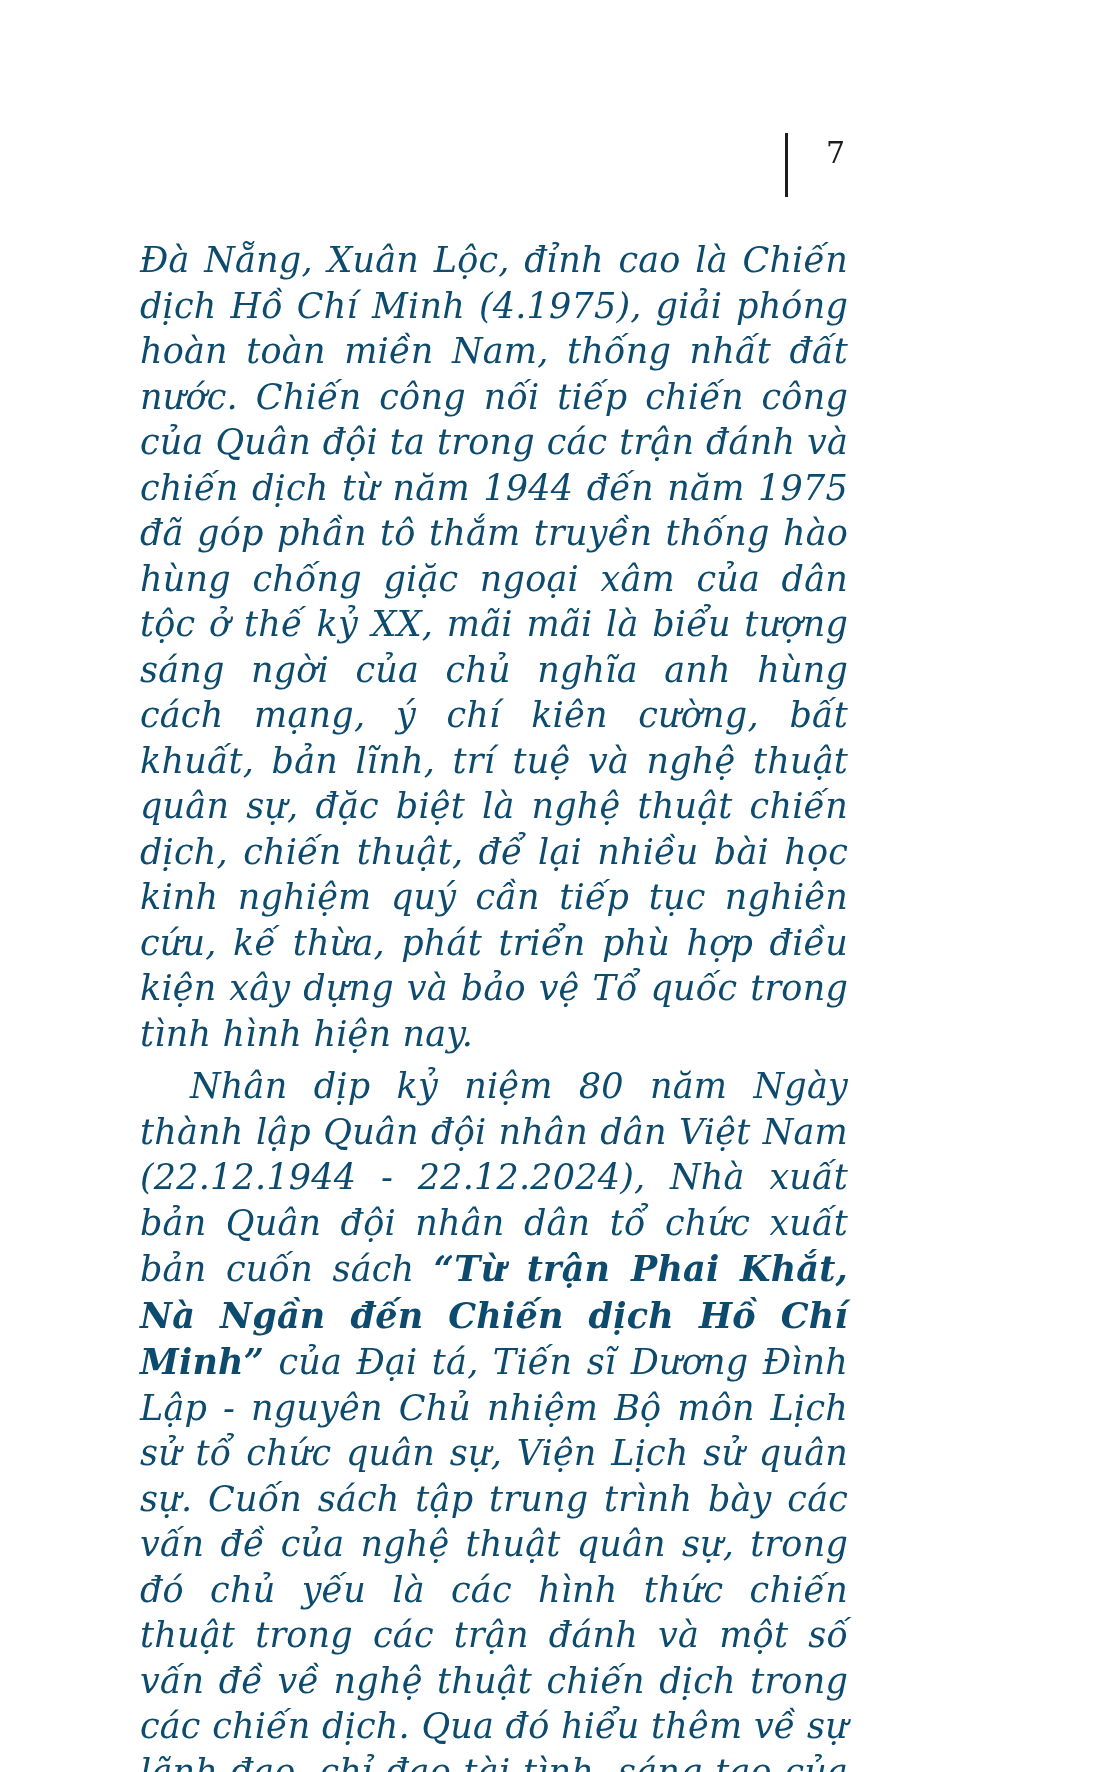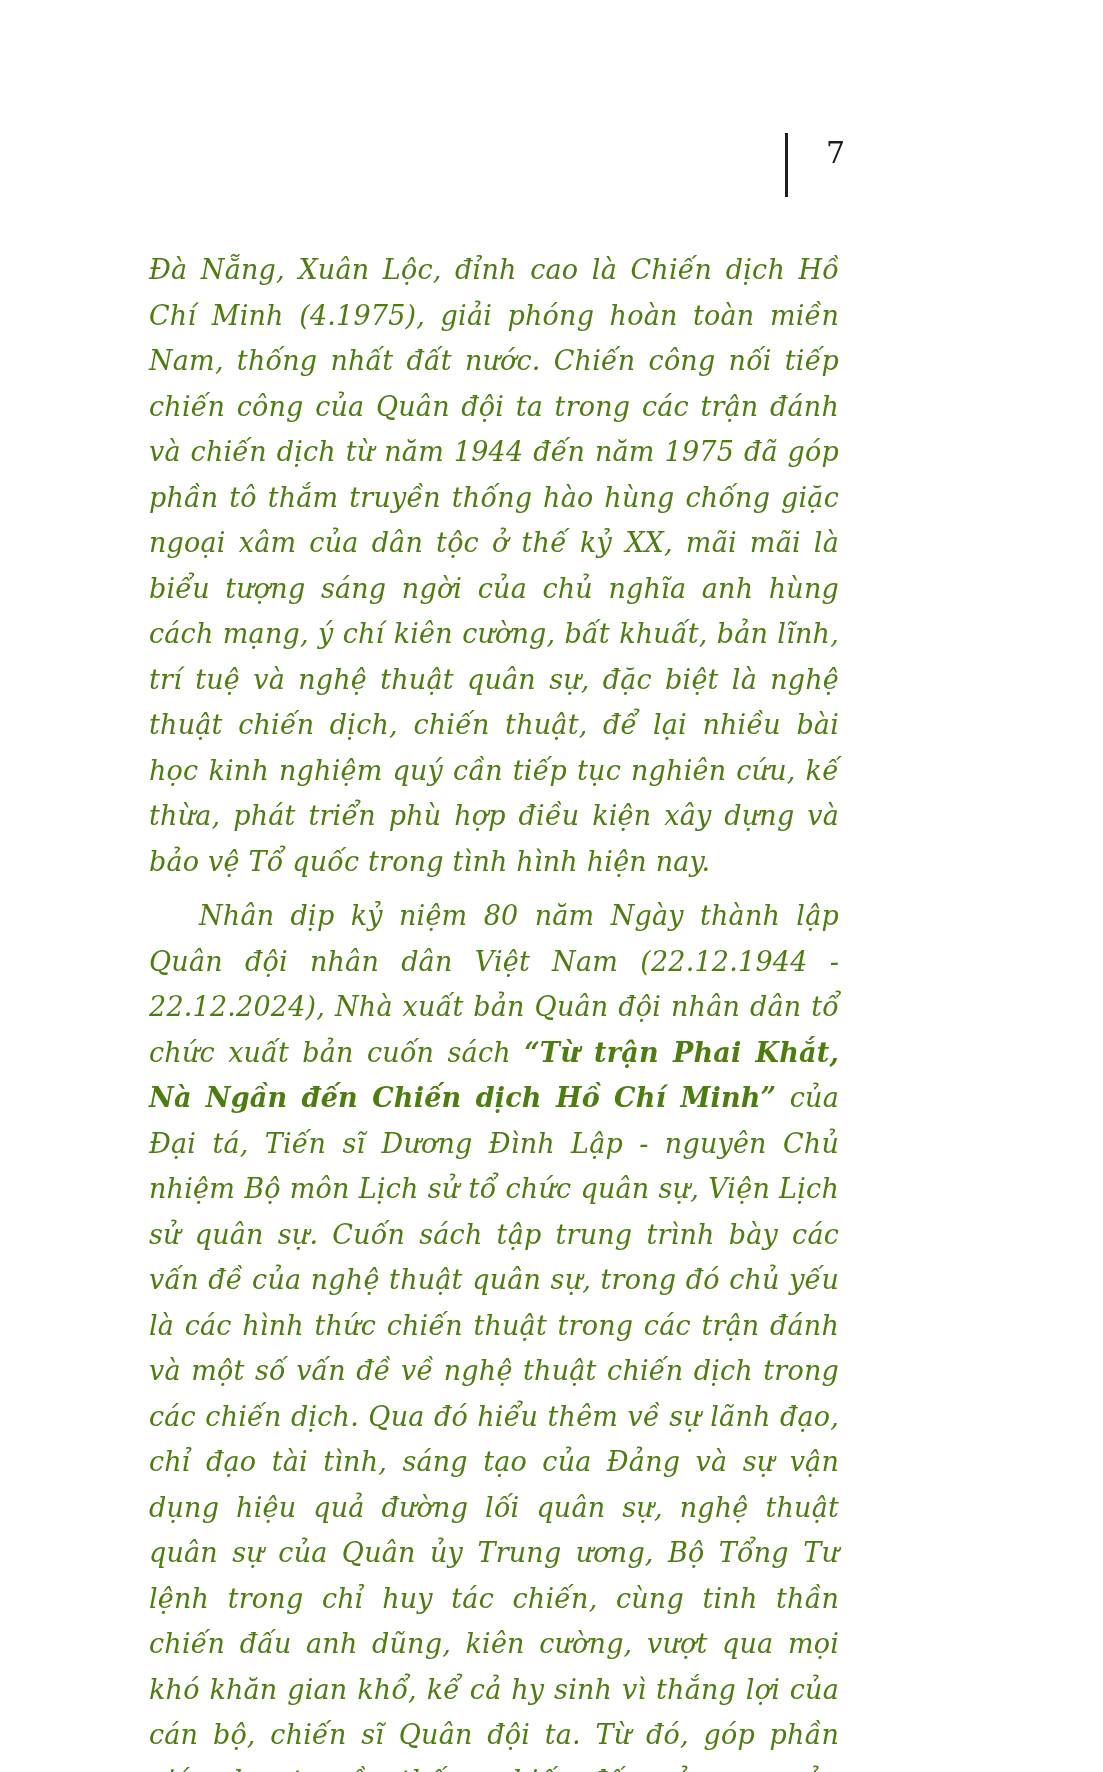--- a/index.html
+++ b/index.html
@@ -35,26 +35,26 @@
     color: #1d1d1d;
     font-family: "DejaVu Serif", serif;
   }
   .text-block {
     position: absolute;
     left: 140px;
     top: 238px;
     width: 708px;
   }
   .para {
-    margin: 9px;
+    margin: 0;
     font-family: "DejaVu Serif", serif;
     font-style: italic;
-    font-size: 27px;
+    font-size: 35px;
     line-height: 45.5px;
-    color: #4d7c0f;
+    color: #0c4a6e;
     text-align: justify;
     letter-spacing: 0.2px;
   }
   .para.indent {
     text-indent: 50px;
     margin-top: 7px;
   }
   .seg.bold {
     font-weight: bold;
   }

